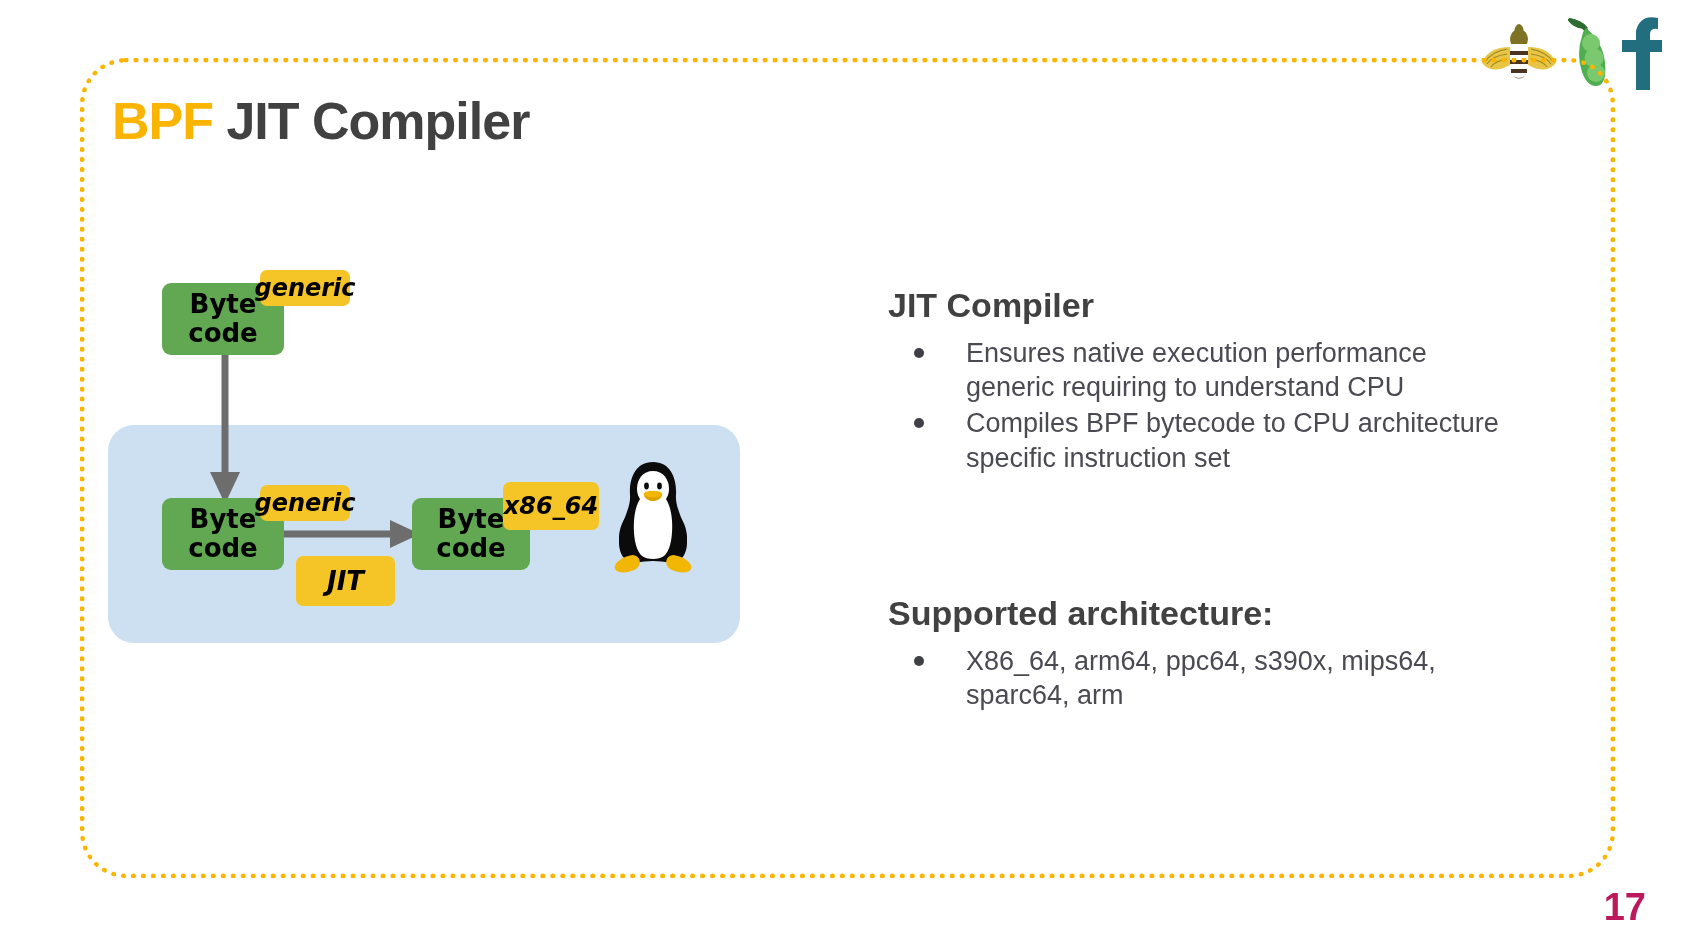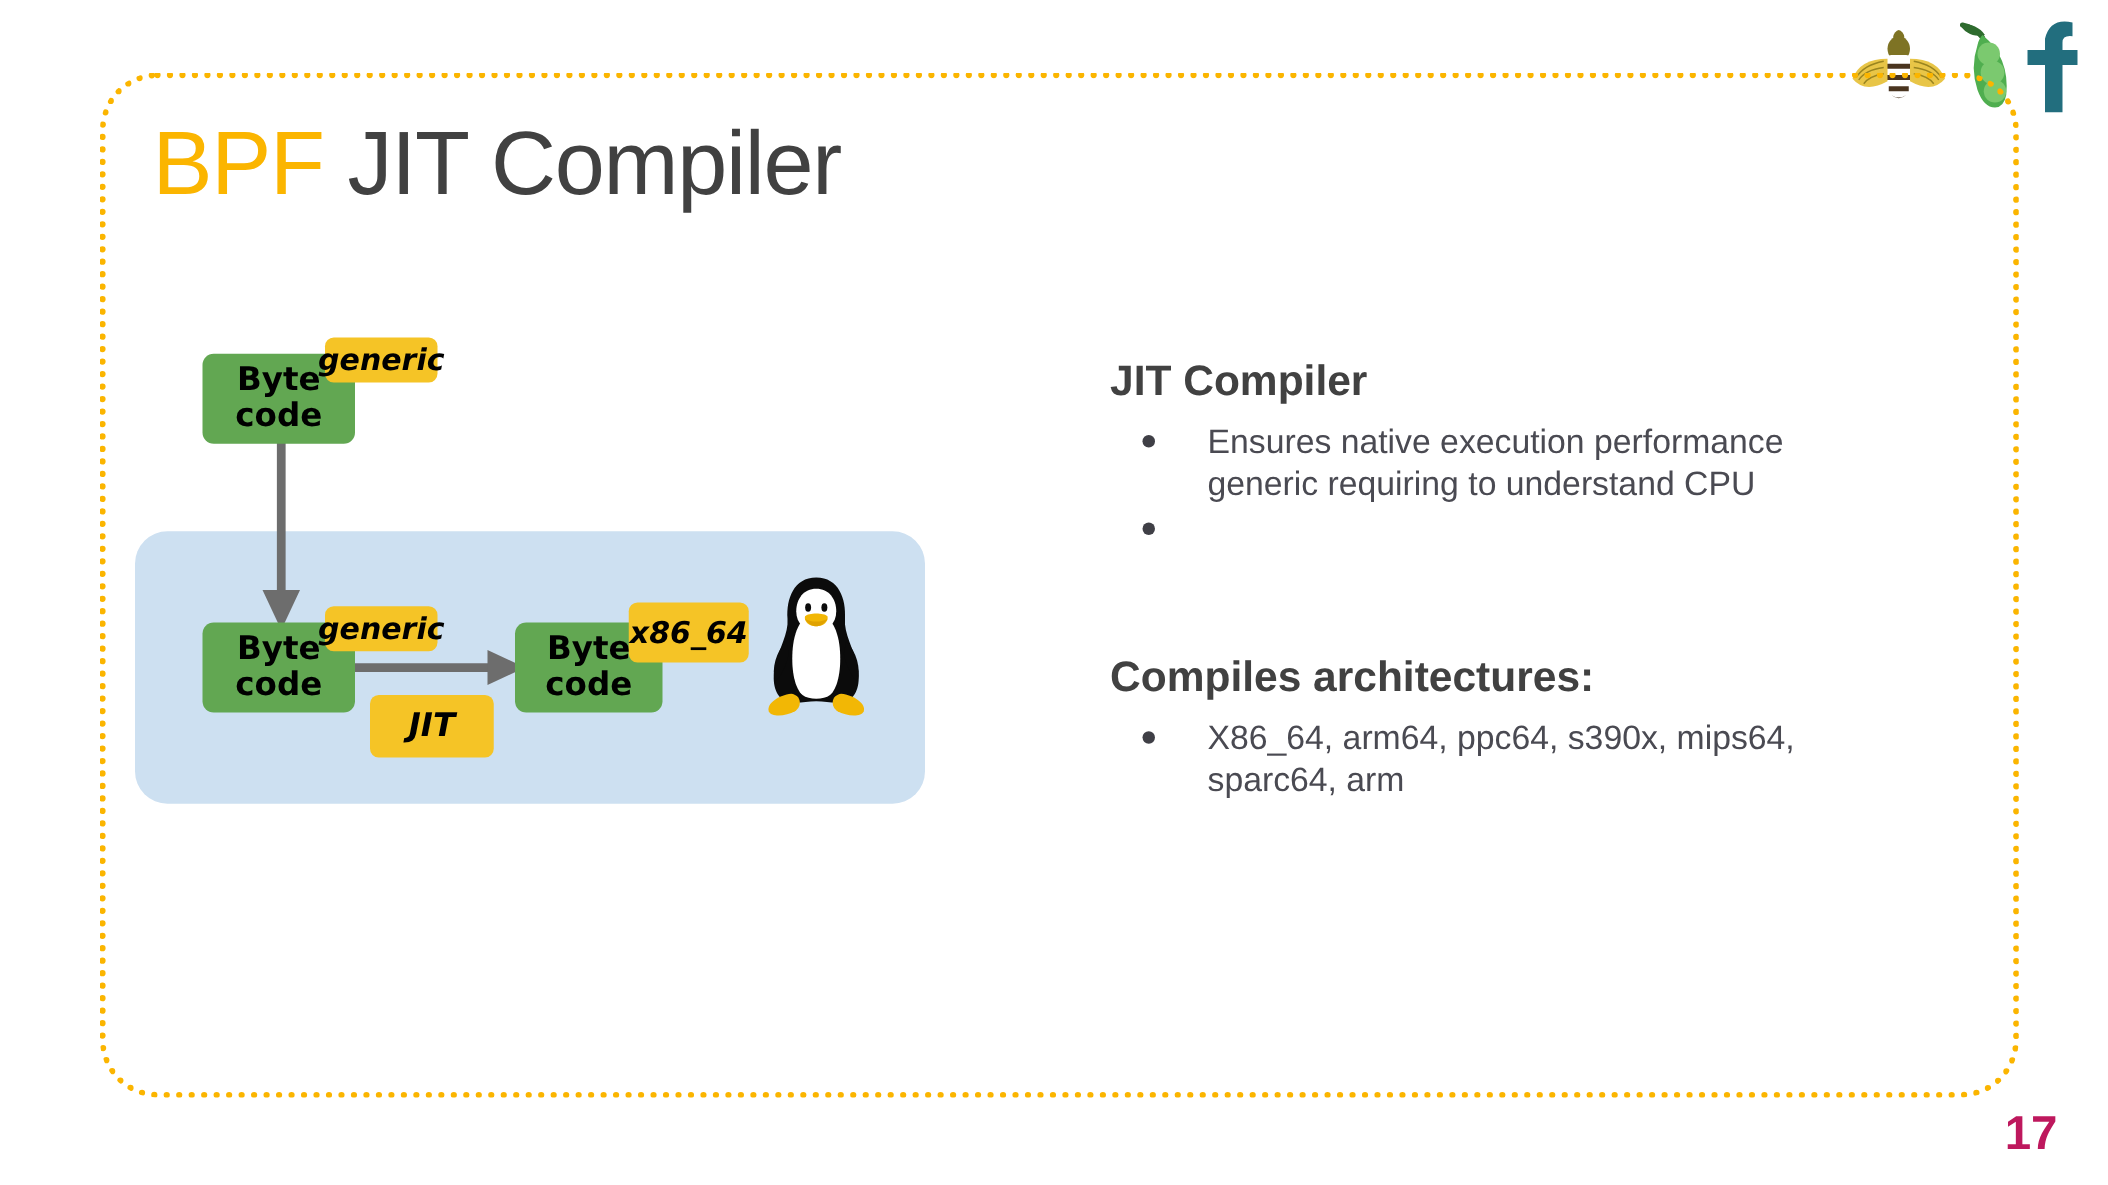--- a/index.html
+++ b/index.html
@@ -15,22 +15,22 @@
     border:5px dotted #FBB500;border-radius:46px;
     box-sizing:border-box;pointer-events:none;
   }
 
   
   .logos{position:absolute;right:22px;top:12px;height:80px;display:flex;align-items:center;gap:4px;}
   .logo-svg{display:block;}
 
   
   .title{
-    position:absolute;left:122px;top:95px;
-    font-size:72px;font-weight:normal;letter-spacing:-1px;
+    position:absolute;left:112px;top:95px;
+    font-size:52px;font-weight:bold;letter-spacing:-1px;
     white-space:nowrap;line-height:1;
   }
   .title .bpf{color:#FBB500;}
   .title .rest{color:#414141;}
 
   
   .diagram{position:absolute;left:100px;top:250px;width:700px;height:420px;}
 
   .bluepanel{
     position:absolute;left:8px;top:175px;width:632px;height:218px;
@@ -200,24 +200,25 @@
 <div class="right-col">
 
   <h2 class="sec-head">JIT Compiler</h2>
   <ul class="bullets">
     <li>
       <span class="dot"></span>
       <span>Ensures native execution performance generic requiring to understand CPU</span>
     </li>
     <li>
       <span class="dot"></span>
+      <span>Compiles BPF bytecode to CPU architecture specific instruction set</span>
     </li>
   </ul>
 
-  <h2 class="sec-head sec2">Compiles architectures:</h2>
+  <h2 class="sec-head sec2">Supported architecture:</h2>
   <ul class="bullets">
     <li>
       <span class="dot"></span>
       <span>X86_64, arm64, ppc64, s390x, mips64, sparc64, arm</span>
     </li>
   </ul>
 </div>
 
 <div class="pagenum">17</div>
 

